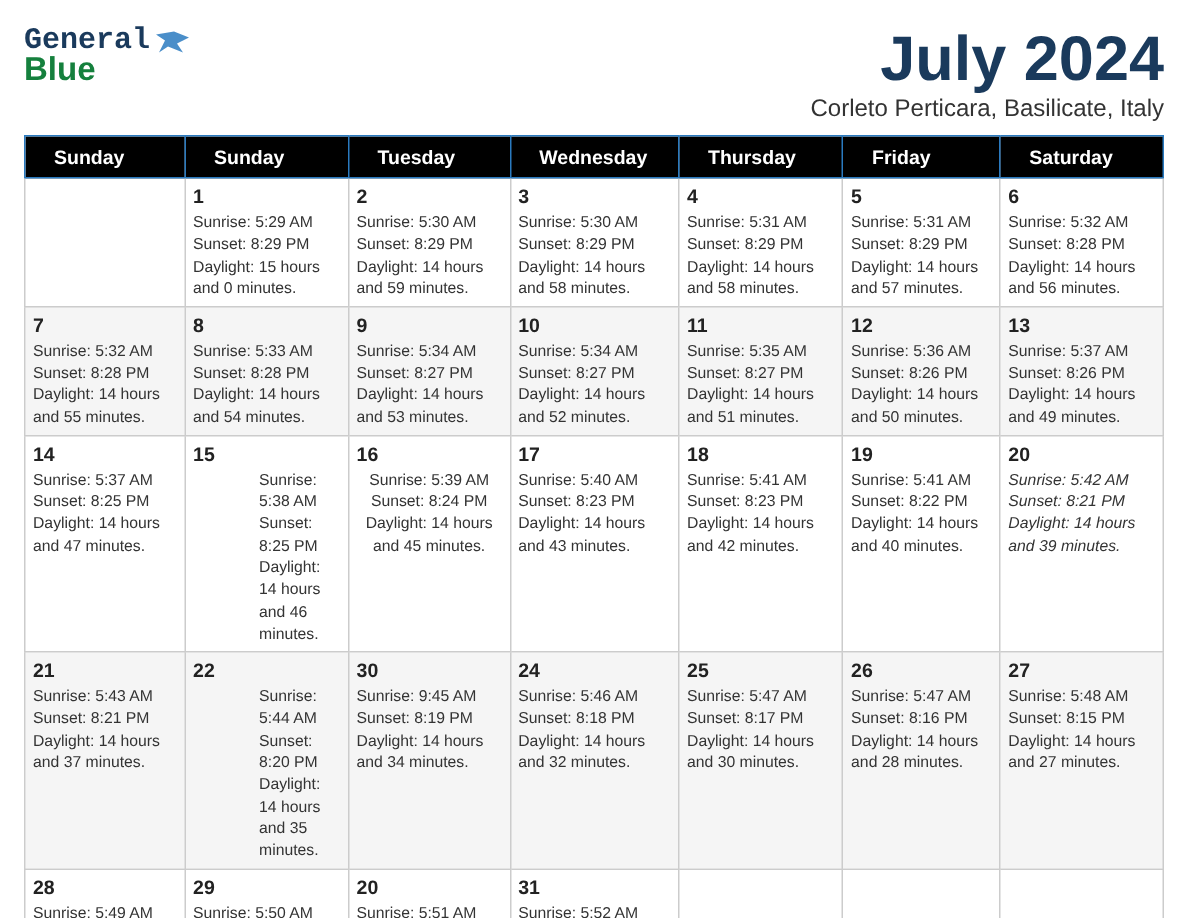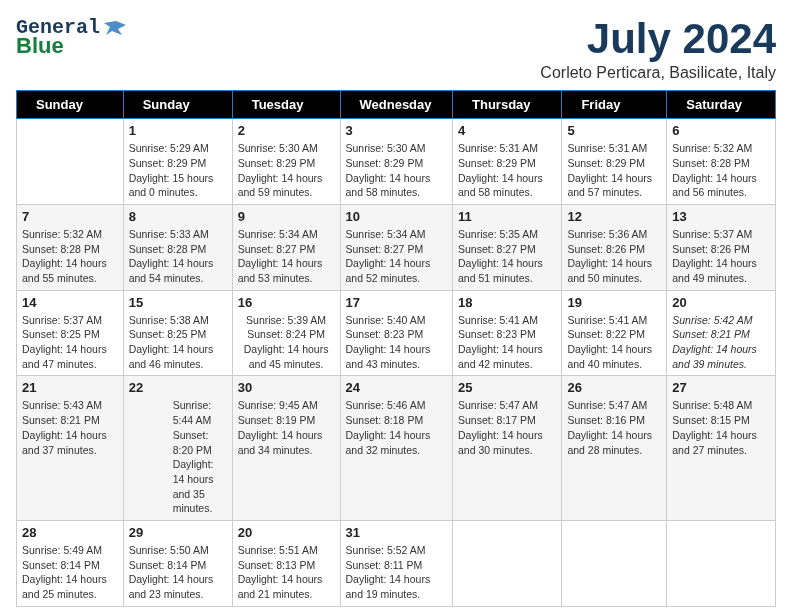--- a/index.html
+++ b/index.html
@@ -212,21 +212,21 @@
       <tr>
         <td>
           <span class="day-number">14</span>
           <div class="day-info" style="white-space: pre-line;">Sunrise: 5:37 AM
 Sunset: 8:25 PM
 Daylight: 14 hours
 and 47 minutes.</div>
         </td>
         <td>
           <span class="day-number">15</span>
-          <div class="day-info" style="white-space: pre-line;">Sunrise: 5:38 AM
+          <div class="day-info" style="white-space: pre-line; margin-left: 44px;">Sunrise: 5:38 AM
 Sunset: 8:25 PM
 Daylight: 14 hours
 and 46 minutes.</div>
         </td>
         <td>
           <span class="day-number">16</span>
           <div class="day-info" style="white-space: pre-line; text-align: center;">Sunrise: 5:39 AM
 Sunset: 8:24 PM
 Daylight: 14 hours
 and 45 minutes.</div>

